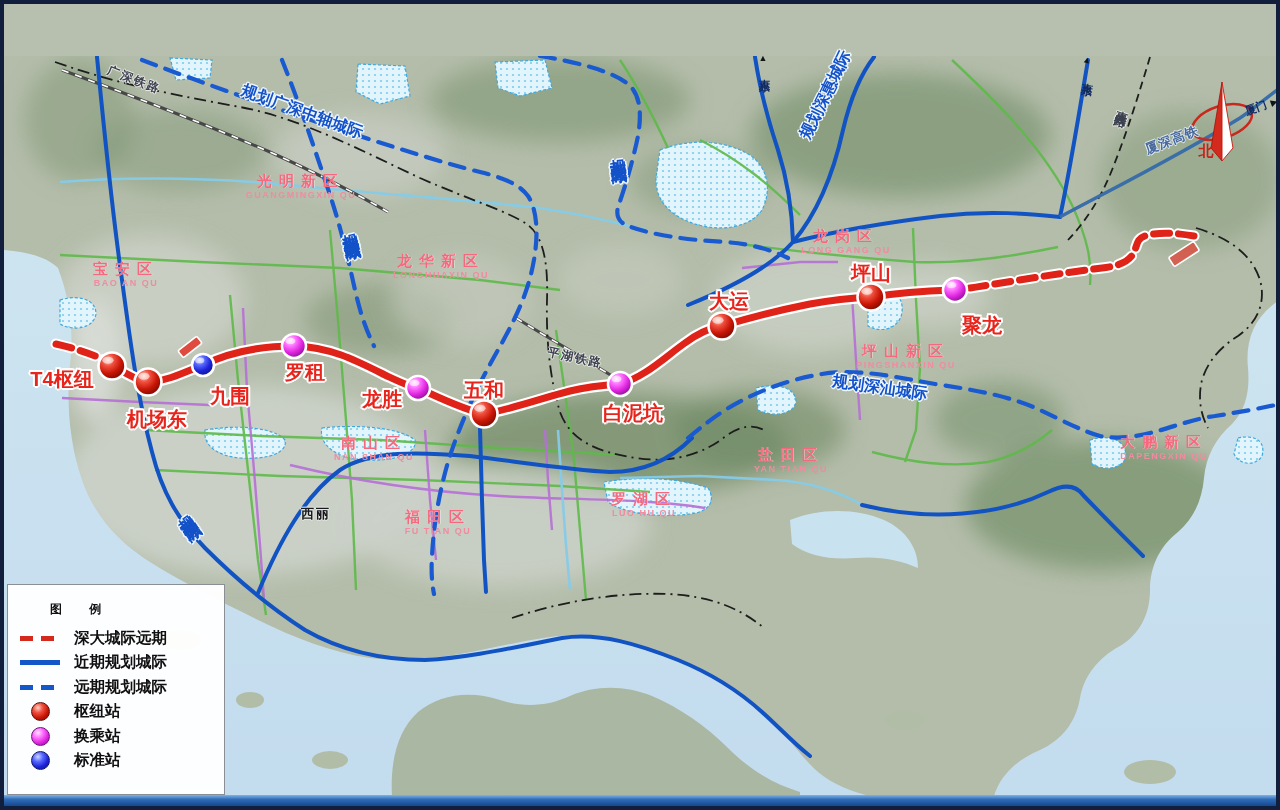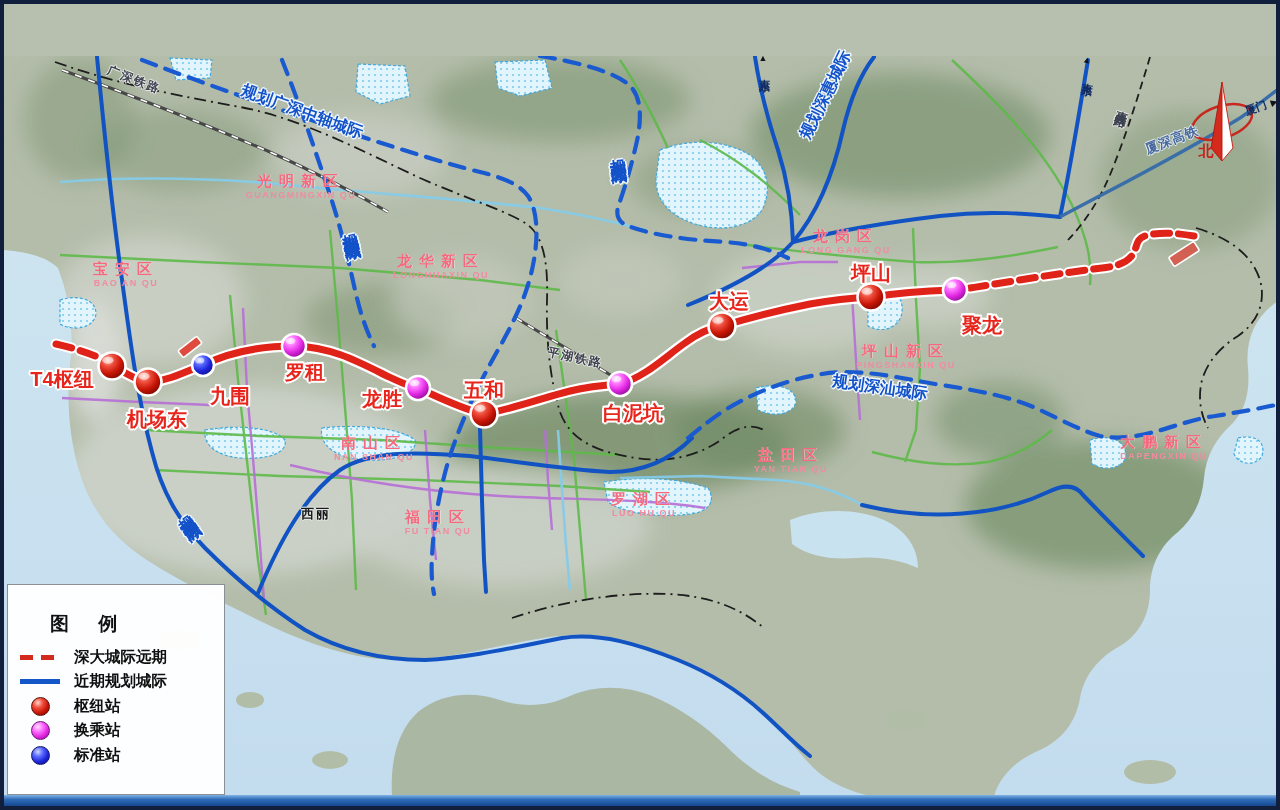--- a/index.html
+++ b/index.html
@@ -40,21 +40,21 @@
   .regionpy{color:#f08ba0;font-weight:bold;font-size:9px;letter-spacing:1.5px;}
   .city{color:#16181c;font-weight:bold;font-size:13px;letter-spacing:2px;
     text-shadow:1px 0 0 #e5e8e2,-1px 0 0 #e5e8e2,0 1px 0 #e5e8e2,0 -1px 0 #e5e8e2;}
   .dir{color:#102a62;font-weight:bold;font-size:11px;}
   .tri{color:#101418;font-size:9px;}
   .north{color:#c8201a;font-weight:bold;font-size:15px;}
   
   #legend{position:absolute;left:7px;top:584px;width:218px;height:211px;z-index:25;
     background:rgba(255,255,255,.97);border:1px solid #8a8f96;box-sizing:border-box;
     padding:8px 12px 6px 12px;}
-  #legend h3{margin:18px 0 8px 30px;font-size:19px;letter-spacing:12px;color:#111;}
+  #legend h3{margin:8px 0 8px 30px;font-size:12px;letter-spacing:12px;color:#111;}
   .lrow{display:flex;align-items:center;height:24.5px;}
   .lsw{width:40px;flex:0 0 40px;margin-right:14px;display:flex;align-items:center;justify-content:center;}
   .lsw .bar{width:40px;height:5px;}
   .lsw .dot{width:17px;height:17px;border-radius:50%;}
   .ltext{font-size:15.5px;font-weight:bold;color:#101010;}
   .bar.redsolid{background:#d42a1e;}
   .bar.reddash{background:repeating-linear-gradient(90deg,#d42a1e 0 13px,transparent 13px 21px);}
   .bar.bluesolid{background:#1457c8;}
   .bar.bluedash{background:repeating-linear-gradient(90deg,#1457c8 0 13px,transparent 13px 21px);}
   .dot.hub{background:radial-gradient(circle at 35% 28%,#ffd3c4 0%,#f05040 30%,#c81505 62%,#6e0800 100%);border:1px solid #5a0f08;}
@@ -351,20 +351,26 @@
           <div class="ltext">深大城际远期</div>
         </div>
         <div class="lrow">
           <div class="lsw">
             <div class="bar bluesolid"></div>
           </div>
           <div class="ltext">近期规划城际</div>
         </div>
         <div class="lrow">
           <div class="lsw">
+            <div class="bar bluedash"></div>
+          </div>
+          <div class="ltext">远期规划城际</div>
+        </div>
+        <div class="lrow">
+          <div class="lsw">
             <div class="dot hub"></div>
           </div>
           <div class="ltext">枢纽站</div>
         </div>
         <div class="lrow">
           <div class="lsw">
             <div class="dot xfer"></div>
           </div>
           <div class="ltext">换乘站</div>
         </div>

